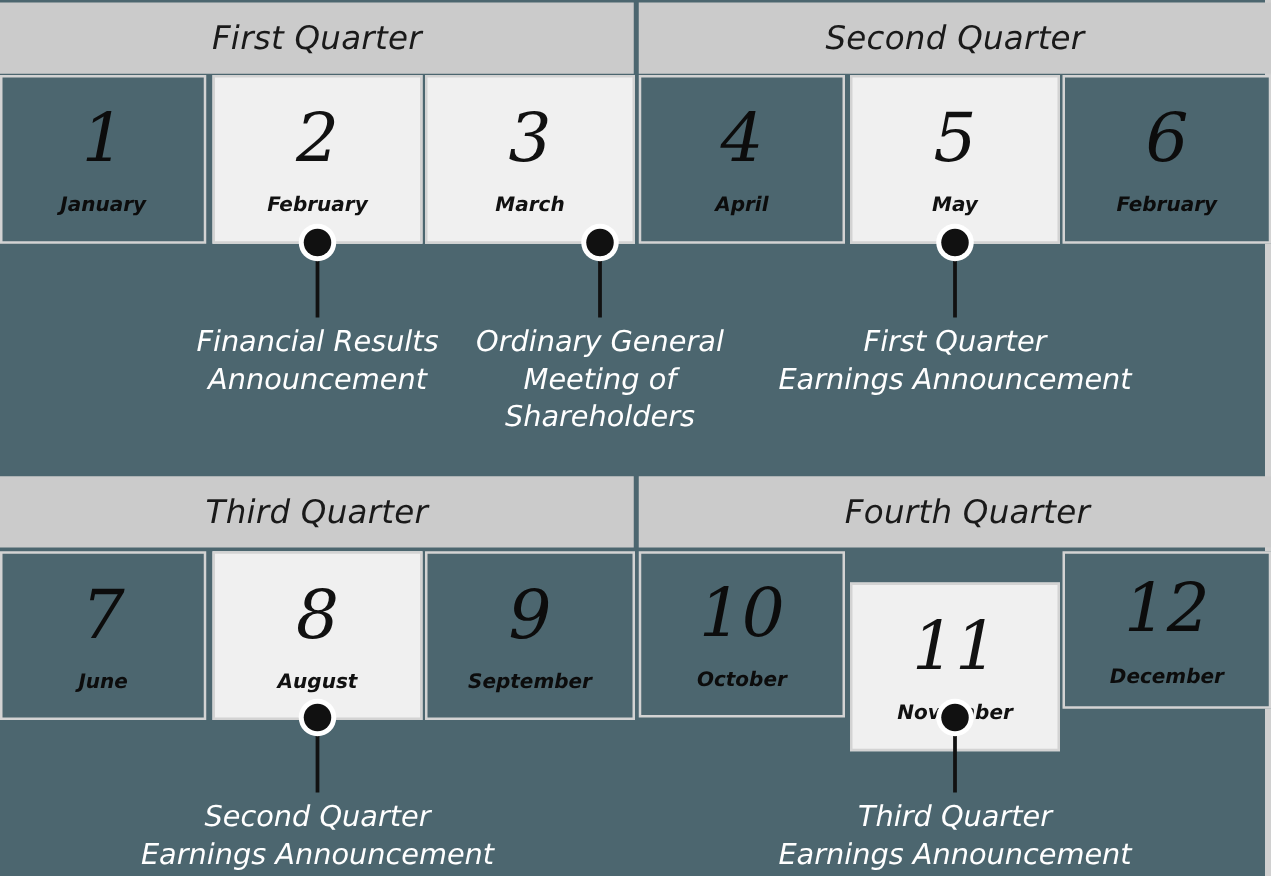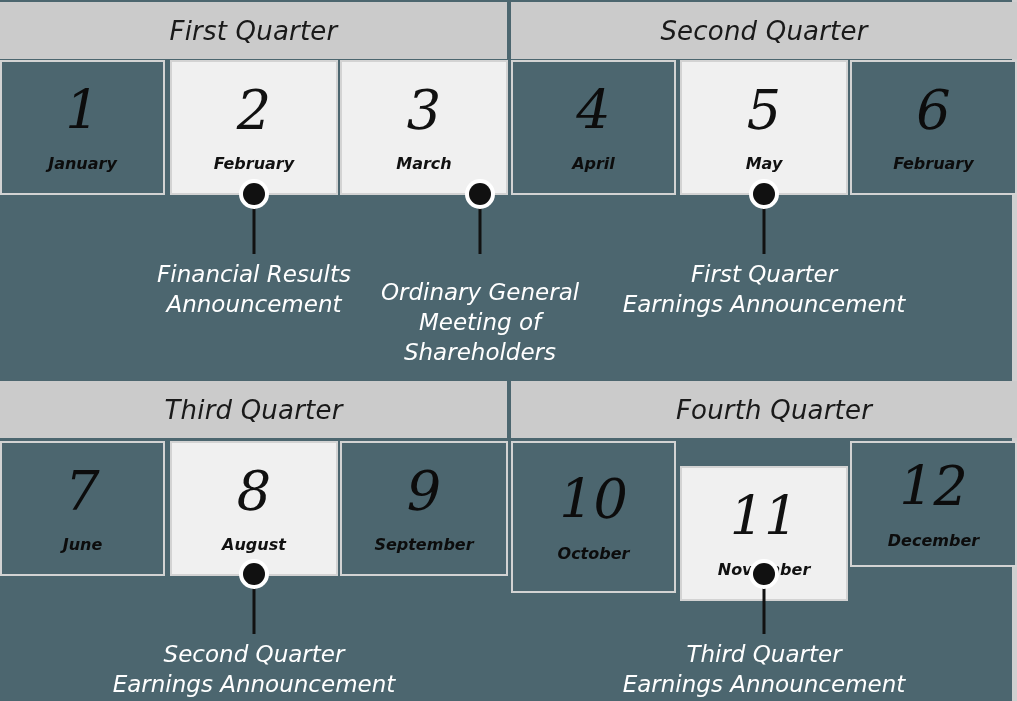--- a/index.html
+++ b/index.html
@@ -182,21 +182,21 @@
         <div class="mname">June</div>
       </div>
       <div class="mcell light" style="left: 170px; top: 441px; width: 168px; height: 135px;">
         <div class="mnum">8</div>
         <div class="mname">August</div>
       </div>
       <div class="mcell dark" style="left: 340px; top: 441px; width: 168px; height: 135px;">
         <div class="mnum">9</div>
         <div class="mname">September</div>
       </div>
-      <div class="mcell dark" style="left: 511px; top: 441px; width: 165px; height: 152px;">
+      <div class="mcell dark" style="left: 511px; top: 441px; width: 165px; height: 133px;">
         <div class="mnum">10</div>
         <div class="mname">October</div>
       </div>
       <div class="mcell light" style="left: 680px; top: 466px; width: 168px; height: 135px;">
         <div class="mnum">11</div>
         <div class="mname">November</div>
       </div>
       <div class="mcell dark" style="left: 850px; top: 441px; width: 167px; height: 126px;">
         <div class="mnum">12</div>
         <div class="mname">December</div>
@@ -205,21 +205,21 @@
 
   <div id="event-layer">
       <div class="leader" style="left: 254px; top: 194px; height: 60px;"></div>
       <div class="marker" style="left: 254px; top: 194px;"></div>
       <div class="evlabel" style="left: 254px; top: 259px;">
         <div>Financial Results</div>
         <div>Announcement</div>
       </div>
       <div class="leader" style="left: 480px; top: 194px; height: 60px;"></div>
       <div class="marker" style="left: 480px; top: 194px;"></div>
-      <div class="evlabel" style="left: 480px; top: 277px;">
+      <div class="evlabel" style="left: 480px; top: 259px;">
         <div>Ordinary General</div>
         <div>Meeting of</div>
         <div>Shareholders</div>
       </div>
       <div class="leader" style="left: 764px; top: 194px; height: 60px;"></div>
       <div class="marker" style="left: 764px; top: 194px;"></div>
       <div class="evlabel" style="left: 764px; top: 259px;">
         <div>First Quarter</div>
         <div>Earnings Announcement</div>
       </div>

